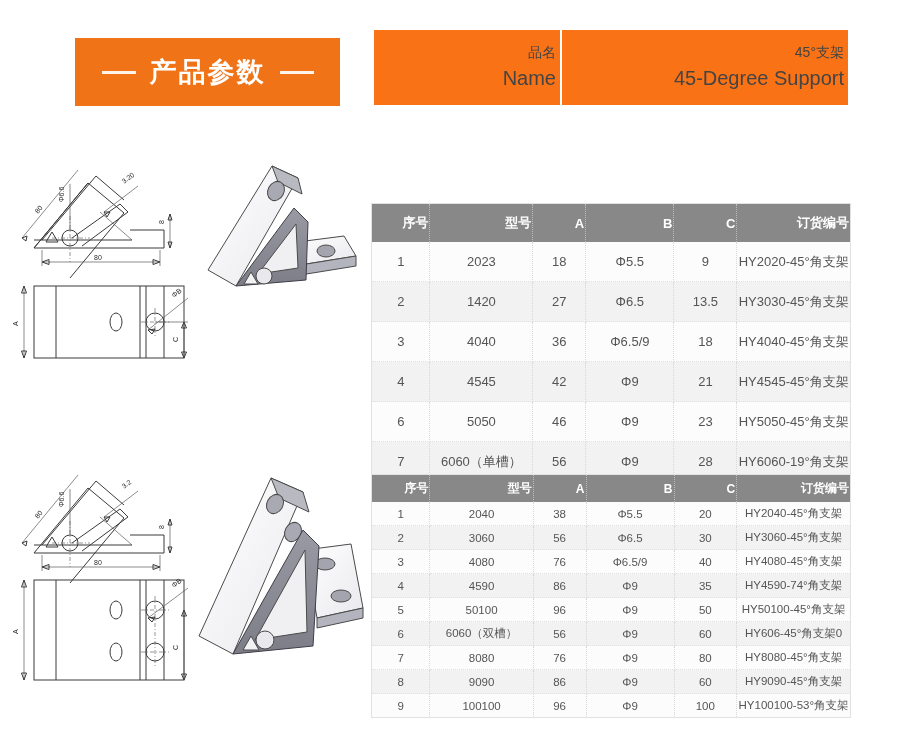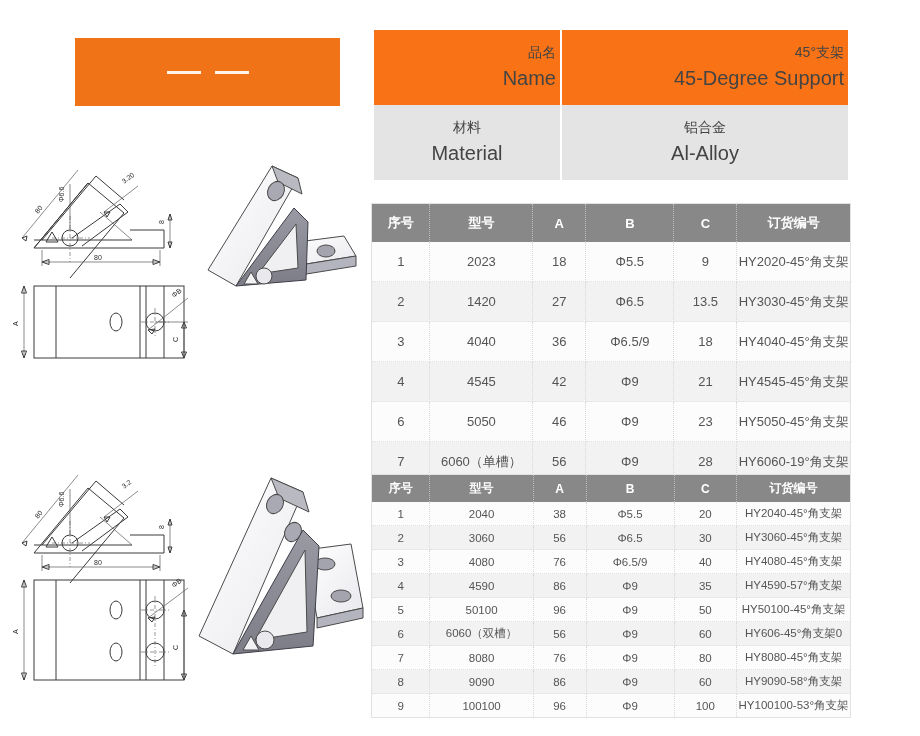--- a/index.html
+++ b/index.html
@@ -73,21 +73,21 @@
     position: absolute;
     border-collapse: collapse;
     background: #ffffff;
     box-shadow: 0 0 0 1px #e2e2e2;
   }
   .data-table th {
     background: #888888;
     color: #ffffff;
     font-size: 13px;
     font-weight: bold;
-    text-align: center;
+    text-align: right;
     border-right: 1px dotted #bcbcbc;
   }
   .data-table th:last-child { border-right: none; }
   .data-table td {
     text-align: center;
     color: #555;
     border-right: 1px dotted #d8d8d8;
     border-bottom: 1px dotted #e0e0e0;
   }
   .data-table td:last-child { border-right: none; }
@@ -135,45 +135,36 @@
   .dwg-line { stroke: #3a3a3a; stroke-width: 1; fill: none; }
   .dwg-thin { stroke: #5a5a5a; stroke-width: .7; fill: none; }
   .dwg-dash { stroke: #6a6a6a; stroke-width: .7; fill: none; stroke-dasharray: 4 2 1 2; }
   .dwg-txt  { font-family: "Liberation Sans", sans-serif; font-size: 7px; fill: #2b2b2b; }
 </style>
 </head>
 <body>
 
 <div class="banner">
   <span class="banner-dash"></span>
+  <span class="banner-text">产品参数</span>
   <span class="banner-dash"></span>
 </div>
 
 <table class="spec-table">
   <tbody>
     <tr class="row-light">
       <td class="label">
         <span class="cn">品名</span>
         <span class="en">Name</span>
       </td>
       <td class="value">
         <span class="cn">45°支架</span>
         <span class="en">45-Degree Support</span>
       </td>
     </tr>
-    <tr class="row-dark">
-      <td class="label">
-        <span class="cn">材料</span>
-        <span class="en">Material</span>
-      </td>
-      <td class="value">
-        <span class="cn">铝合金</span>
-        <span class="en">Al-Alloy</span>
-      </td>
-    </tr>
   </tbody>
 </table>
 
 <table class="data-table" id="table-single">
   <thead>
     <tr>
       <th class="c-no">序号</th>
       <th class="c-model">型号</th>
       <th class="c-a">A</th>
       <th class="c-b">B</th>
@@ -268,21 +259,21 @@
         <td class="c-b">Φ6.5/9</td>
         <td class="c-c">40</td>
         <td class="c-order">HY4080-45°角支架</td>
       </tr>
       <tr class="even">
         <td class="c-no">4</td>
         <td class="c-model">4590</td>
         <td class="c-a">86</td>
         <td class="c-b">Φ9</td>
         <td class="c-c">35</td>
-        <td class="c-order">HY4590-57°角支架</td>
+        <td class="c-order">HY4590-74°角支架</td>
       </tr>
       <tr class="odd">
         <td class="c-no">5</td>
         <td class="c-model">50100</td>
         <td class="c-a">96</td>
         <td class="c-b">Φ9</td>
         <td class="c-c">50</td>
         <td class="c-order">HY50100-45°角支架</td>
       </tr>
       <tr class="even">
@@ -300,21 +291,21 @@
         <td class="c-b">Φ9</td>
         <td class="c-c">80</td>
         <td class="c-order">HY8080-45°角支架</td>
       </tr>
       <tr class="even">
         <td class="c-no">8</td>
         <td class="c-model">9090</td>
         <td class="c-a">86</td>
         <td class="c-b">Φ9</td>
         <td class="c-c">60</td>
-        <td class="c-order">HY9090-58°角支架</td>
+        <td class="c-order">HY9090-45°角支架</td>
       </tr>
       <tr class="odd">
         <td class="c-no">9</td>
         <td class="c-model">100100</td>
         <td class="c-a">96</td>
         <td class="c-b">Φ9</td>
         <td class="c-c">100</td>
         <td class="c-order">HY100100-53°角支架</td>
       </tr>
     </tbody>

